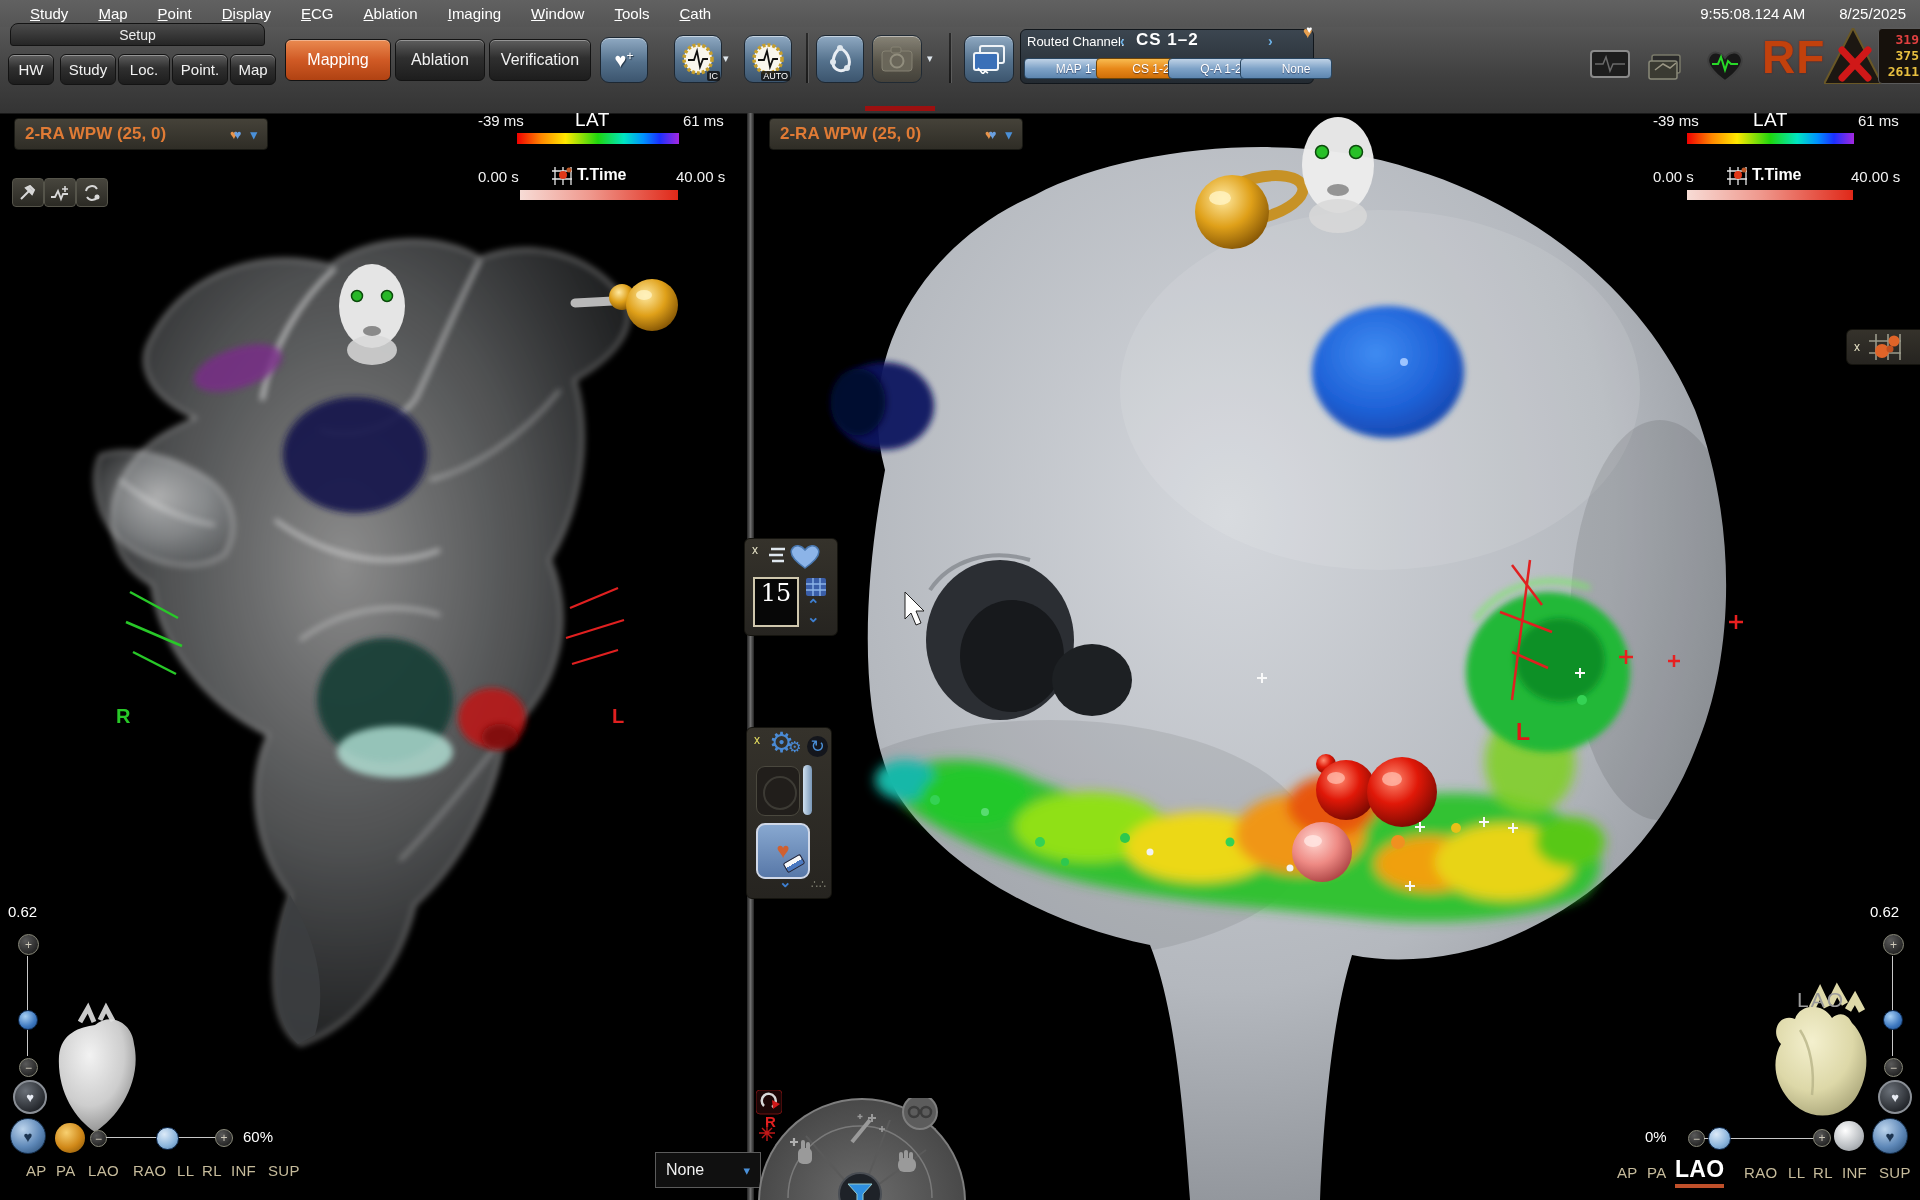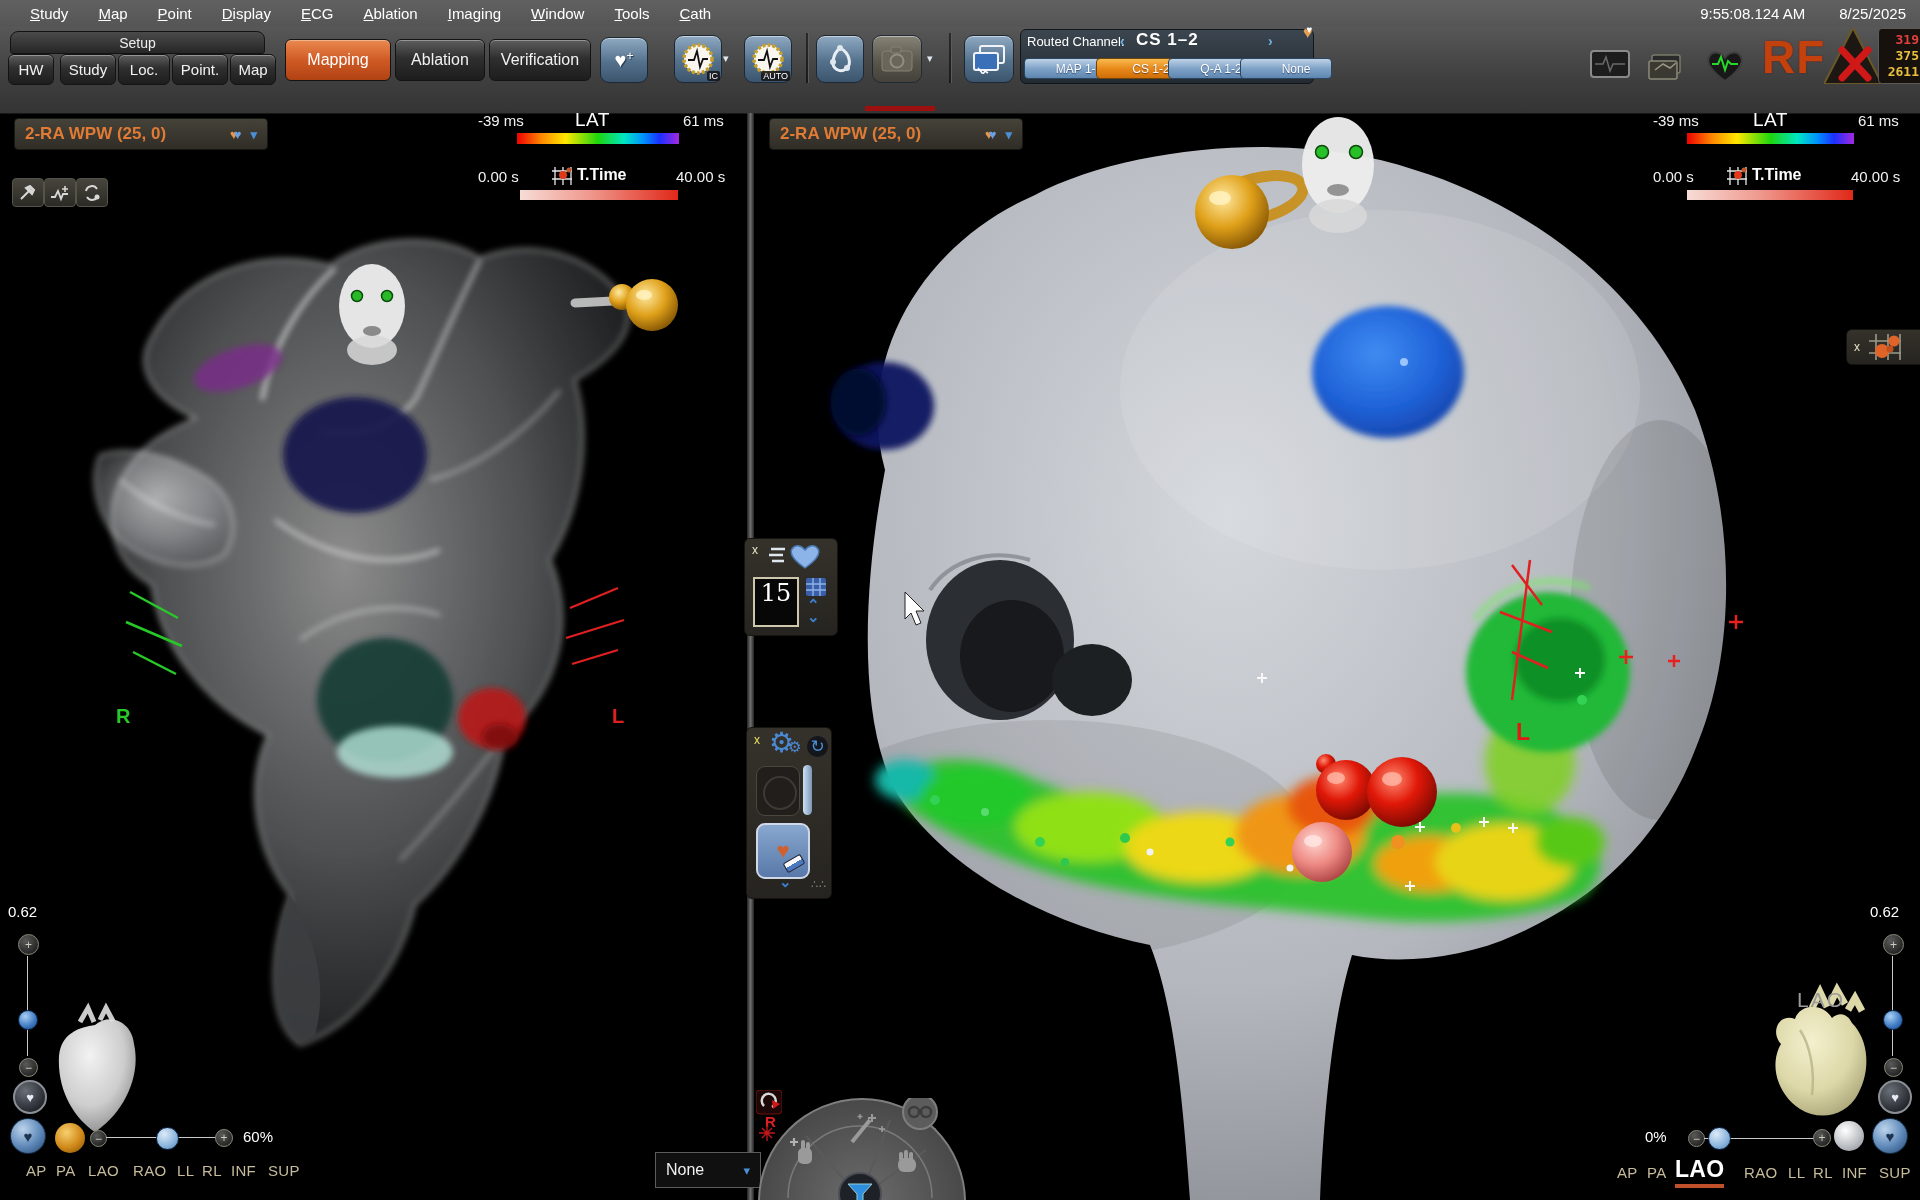--- a/index.html
+++ b/index.html
@@ -324,21 +324,21 @@
     <span class="menu-item">Tools</span>
     <span class="menu-item">Cath</span>
     <span class="menu-right">
       <span>9:55:08.124 AM</span>
       <span>8/25/2025</span>
     </span>
   </div>
 
   <div class="abs toolbar"></div>
 
-  <div class="abs setupcap" style="left:10px;top:31px;width:253px;height:21px">
+  <div class="abs setupcap" style="left:10px;top:23px;width:253px;height:21px">
     <span>Setup</span>
   </div>
   <div class="abs tbtn" style="left:8px;top:54px;width:44px;height:29px;font-size:15px">
       <span>HW</span>
     </div>
   <div class="abs tbtn" style="left:60px;top:54px;width:54px;height:29px;font-size:15px">
       <span>Study</span>
     </div>
   <div class="abs tbtn" style="left:118px;top:54px;width:50px;height:29px;font-size:15px">
       <span>Loc.</span>

